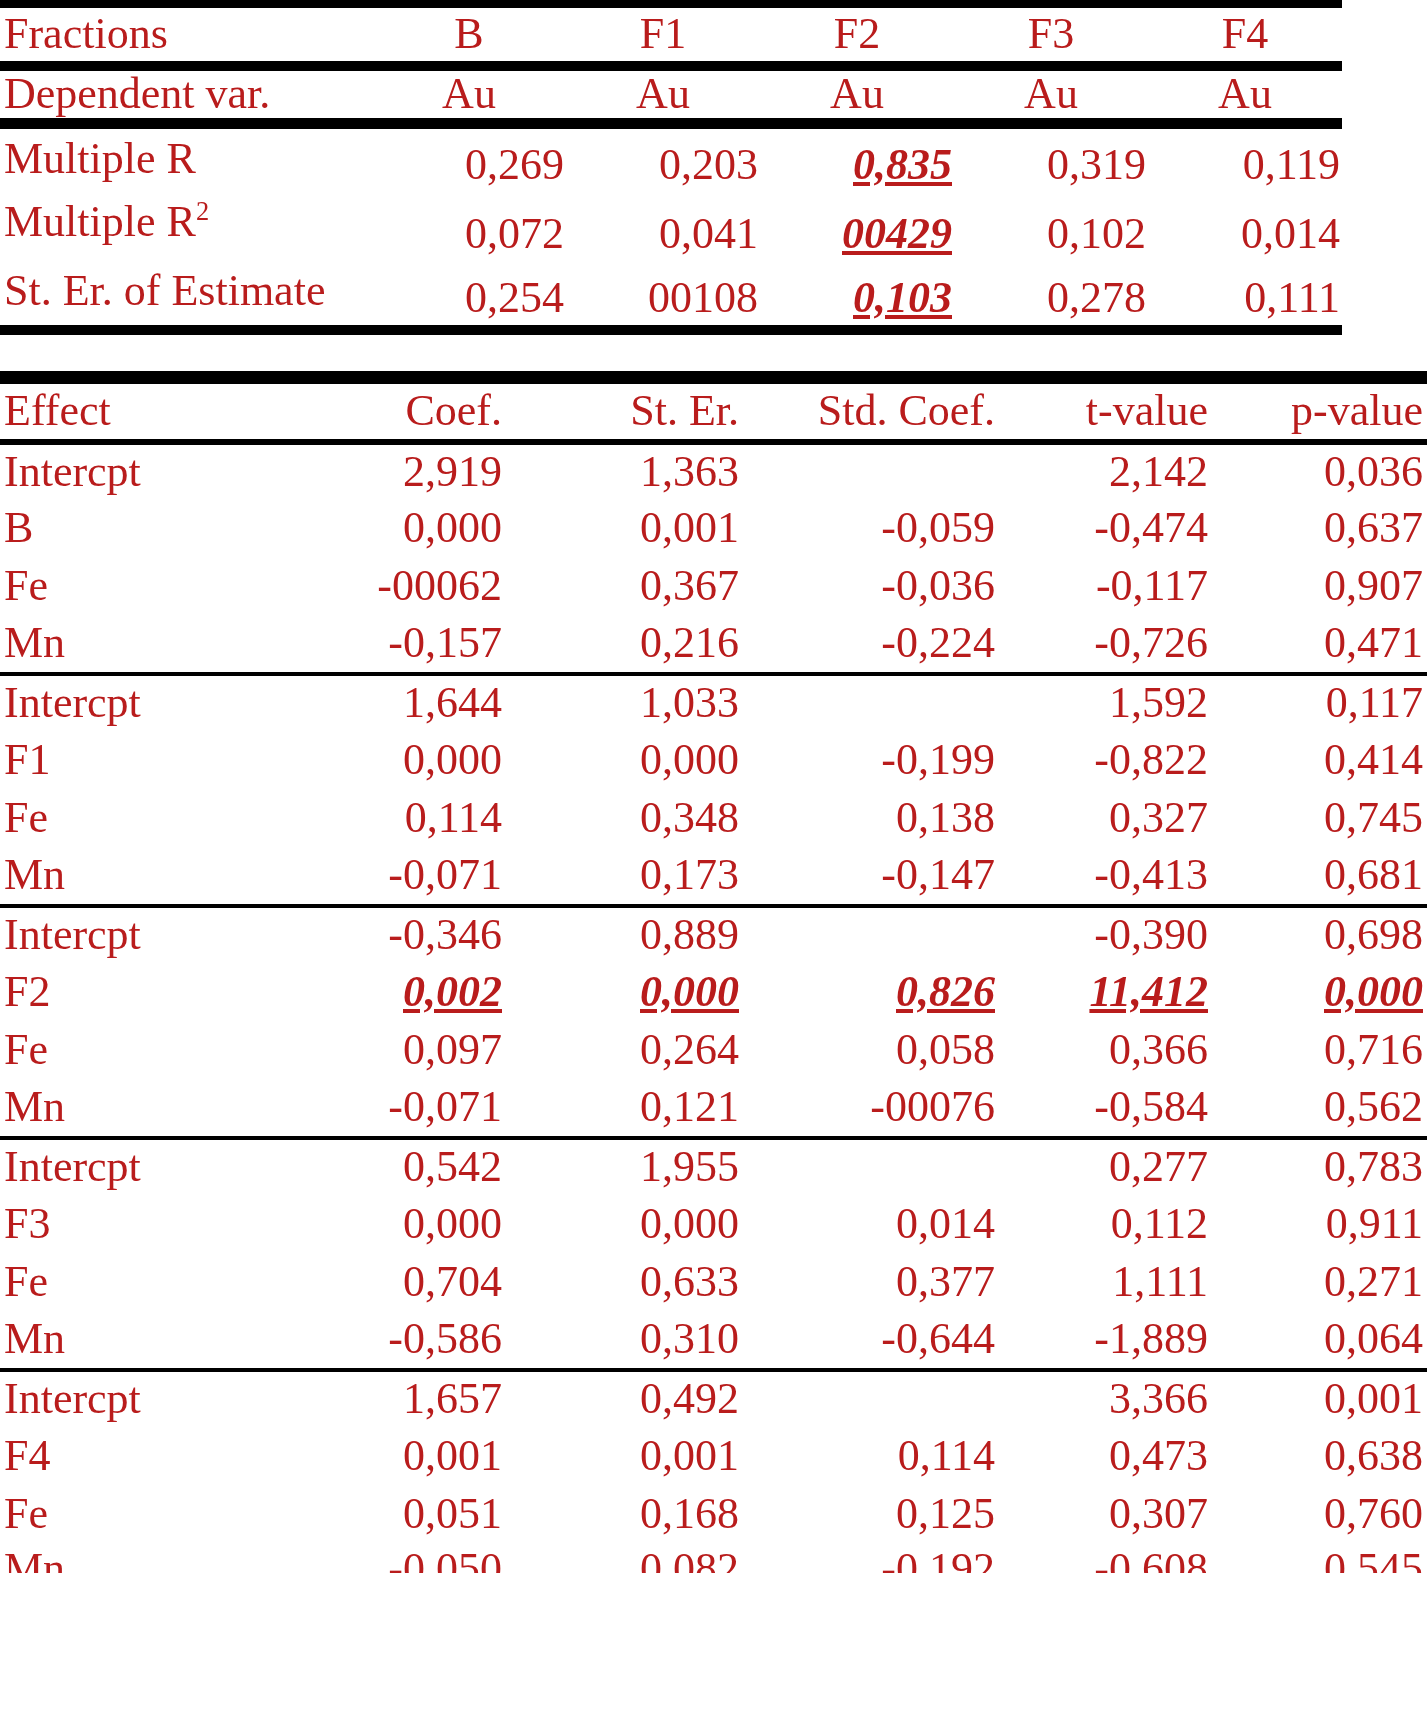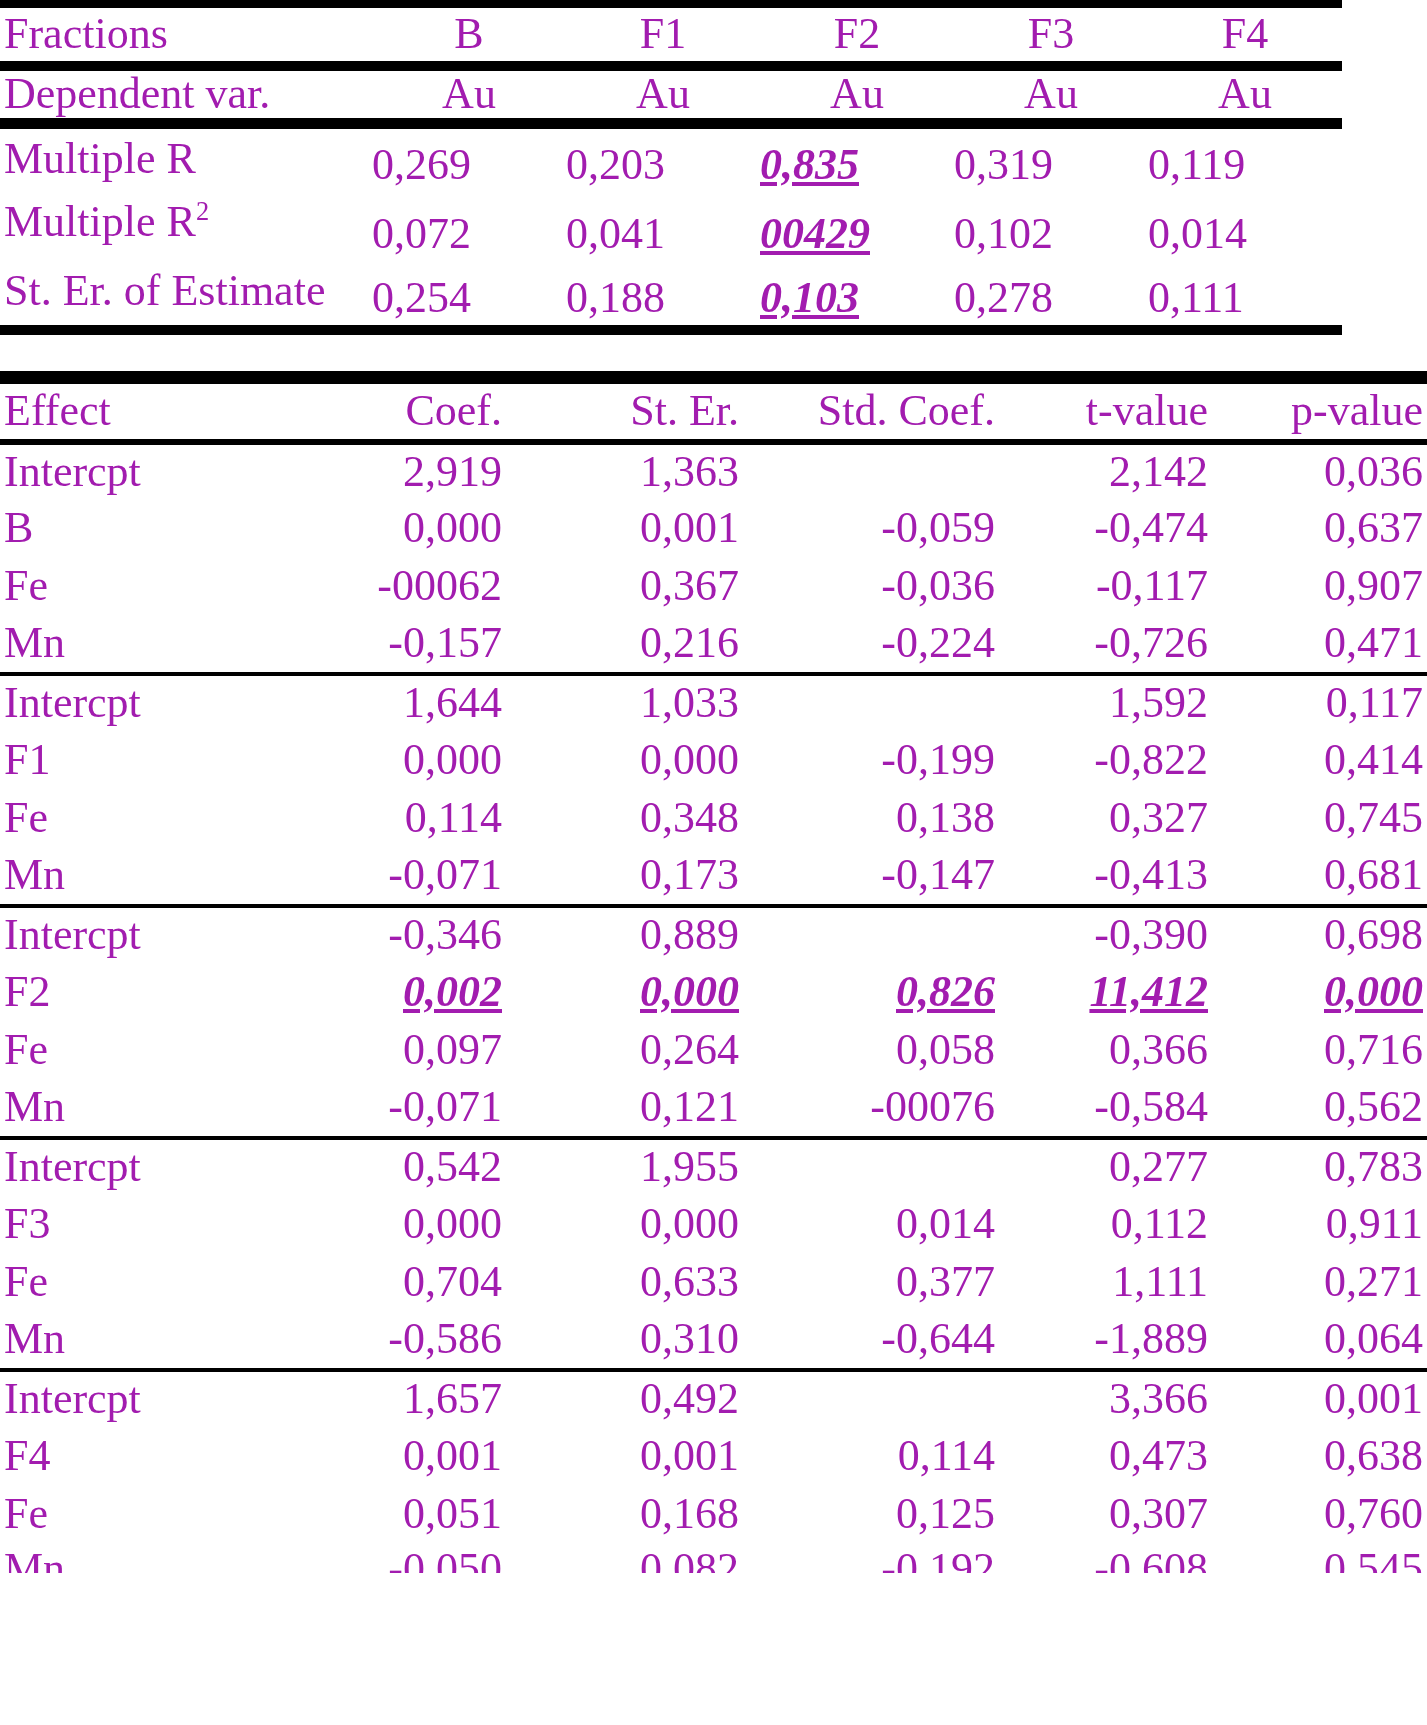--- a/index.html
+++ b/index.html
@@ -2,21 +2,21 @@
 <html><head>
 <meta charset="utf-8">
 <style>
   * { box-sizing: border-box; }
   html, body { margin: 0; padding: 0; background: #ffffff; }
   .page {
     position: relative;
     width: 1427px;
     height: 1573px;
     background: #ffffff;
-    color: #a21caf;
+    color: #b91c1c;
     font-family: "Liberation Serif", "DejaVu Serif", serif;
     overflow: hidden;
   }
   table { border-collapse: collapse; table-layout: fixed; }
   th, td {
     font-weight: normal;
     font-size: 44px;
     line-height: 1.05;
     padding: 0;
     white-space: nowrap;
@@ -27,21 +27,21 @@
   
   .t1 { width: 1342px; border-top: 8px solid #000; border-bottom: 10px solid #000; }
   .t1 tr.h1 > * { border-bottom: 10px solid #000; }
   .t1 tr.h1 { height: 62px; }
   .t1 tr.h2 > * { border-bottom: 11px solid #000; }
   .t1 tr.h2 { height: 57px; padding-left: 32px; }
   .t1 tr.dr { height: 69px; }
   .t1 .lbl { text-align: left; padding-left: 4px; vertical-align: middle; }
   .t1 tr.dr .lbl { vertical-align: top; padding-top: 7px; }
   .t1 .colh { text-align: center; vertical-align: middle; }
-  .t1 .val { vertical-align: bottom; padding-bottom: 4px; padding-right: 2px; }
+  .t1 .val { text-align: right; vertical-align: bottom; padding-bottom: 4px; padding-right: 2px; }
 
   
   .t2 { width: 1427px; border-top: 13px solid #000; border-bottom: 15px solid #000; margin-top: 36px; }
   .t2 tr.hd { height: 64px; }
   .t2 tr.hd > * { border-bottom: 6px solid #000; vertical-align: middle; }
   .t2 tr.br { height: 58px; }
   .t2 tr.sep > * { border-top: 4px solid #000; }
   .t2 .lbl { text-align: left; padding-left: 4px; vertical-align: middle; }
   .t2 .valr { text-align: right; vertical-align: middle; padding-right: 4px; }
   .t2 th:last-child, .t2 td:last-child { }
@@ -91,21 +91,21 @@
           <th class="lbl">Multiple R<sup>2</sup></th>
           <td class="val">0,072</td>
           <td class="val">0,041</td>
           <td class="val hl">00429</td>
           <td class="val">0,102</td>
           <td class="val">0,014</td>
         </tr>
         <tr class="dr">
           <th class="lbl">St. Er. of Estimate</th>
           <td class="val">0,254</td>
-          <td class="val">0,188</td>
+          <td class="val">00108</td>
           <td class="val hl">0,103</td>
           <td class="val">0,278</td>
           <td class="val">0,111</td>
         </tr>
       </tbody>
   </table>
 
   <table class="t2">
     <colgroup>
       <col style="width:260px">

